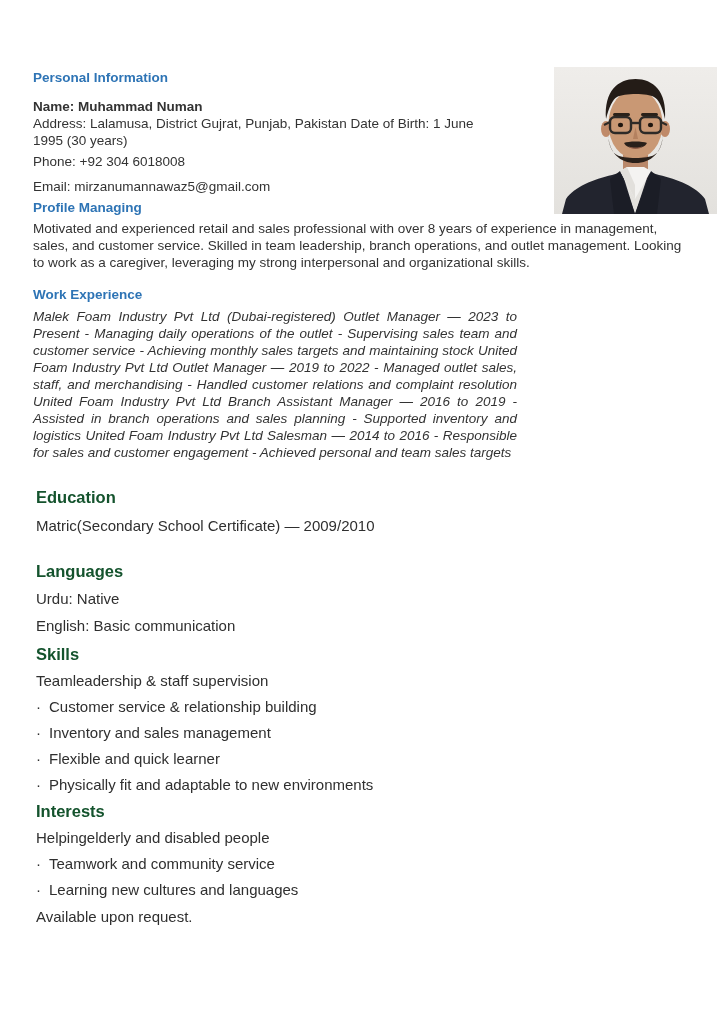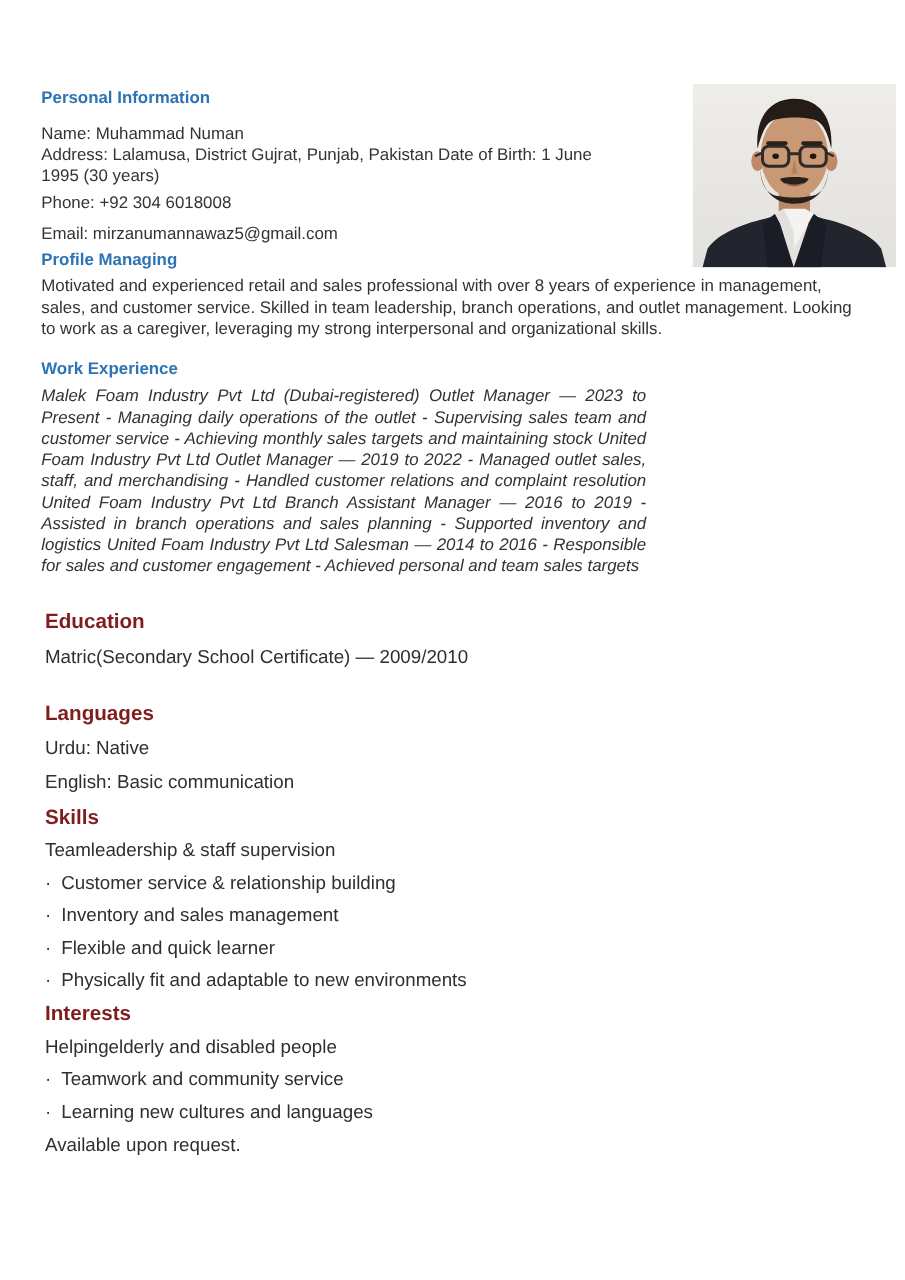--- a/index.html
+++ b/index.html
@@ -16,27 +16,27 @@
   
   .h-sm { color:#2e74b5; font-weight:bold; font-size:13.5px; line-height:16px; }
   .line-sm { font-size:13.5px; line-height:17px; color:#333; }
   .personal-block { width:505px; }
   .para-sm { font-size:13.5px; line-height:17px; color:#333; }
   .profile-para { width:660px; }
   .work-para { width:484px; text-align:justify;font-style:italic; }
 
   
   .lower { padding-left:3px; }
-  .h-lg { color:#7f1d1d; font-weight:bold; font-size:16.5px; line-height:19px; }
+  .h-lg { color:#14532d; font-weight:bold; font-size:16.5px; line-height:19px; }
   .line-lg { font-size:15px; line-height:18px; color:#2f2f2f; }
   .bullet-item { display:flex; align-items:flex-start; }
   .bullet-dot { width:13px; flex:0 0 13px; color:#2f2f2f; font-size:15px; line-height:18px; }
 
   
-  .mt-name { margin-top:12px; }
+  .mt-name { margin-top:12px;font-weight:bold; }
   .mt-phone { margin-top:4px; }
   .mt-email { margin-top:8px; }
   .mt-profilehead { margin-top:5px; }
   .mt-profilepara { margin-top:4px; }
   .mt-workhead { margin-top:16px; }
   .mt-workpara { margin-top:5px; }
   .mt-eduhead { margin-top:27px; }
   .mt-edutext { margin-top:10px; }
   .mt-langhead { margin-top:27px; }
   .mt-item9 { margin-top:9px; }

